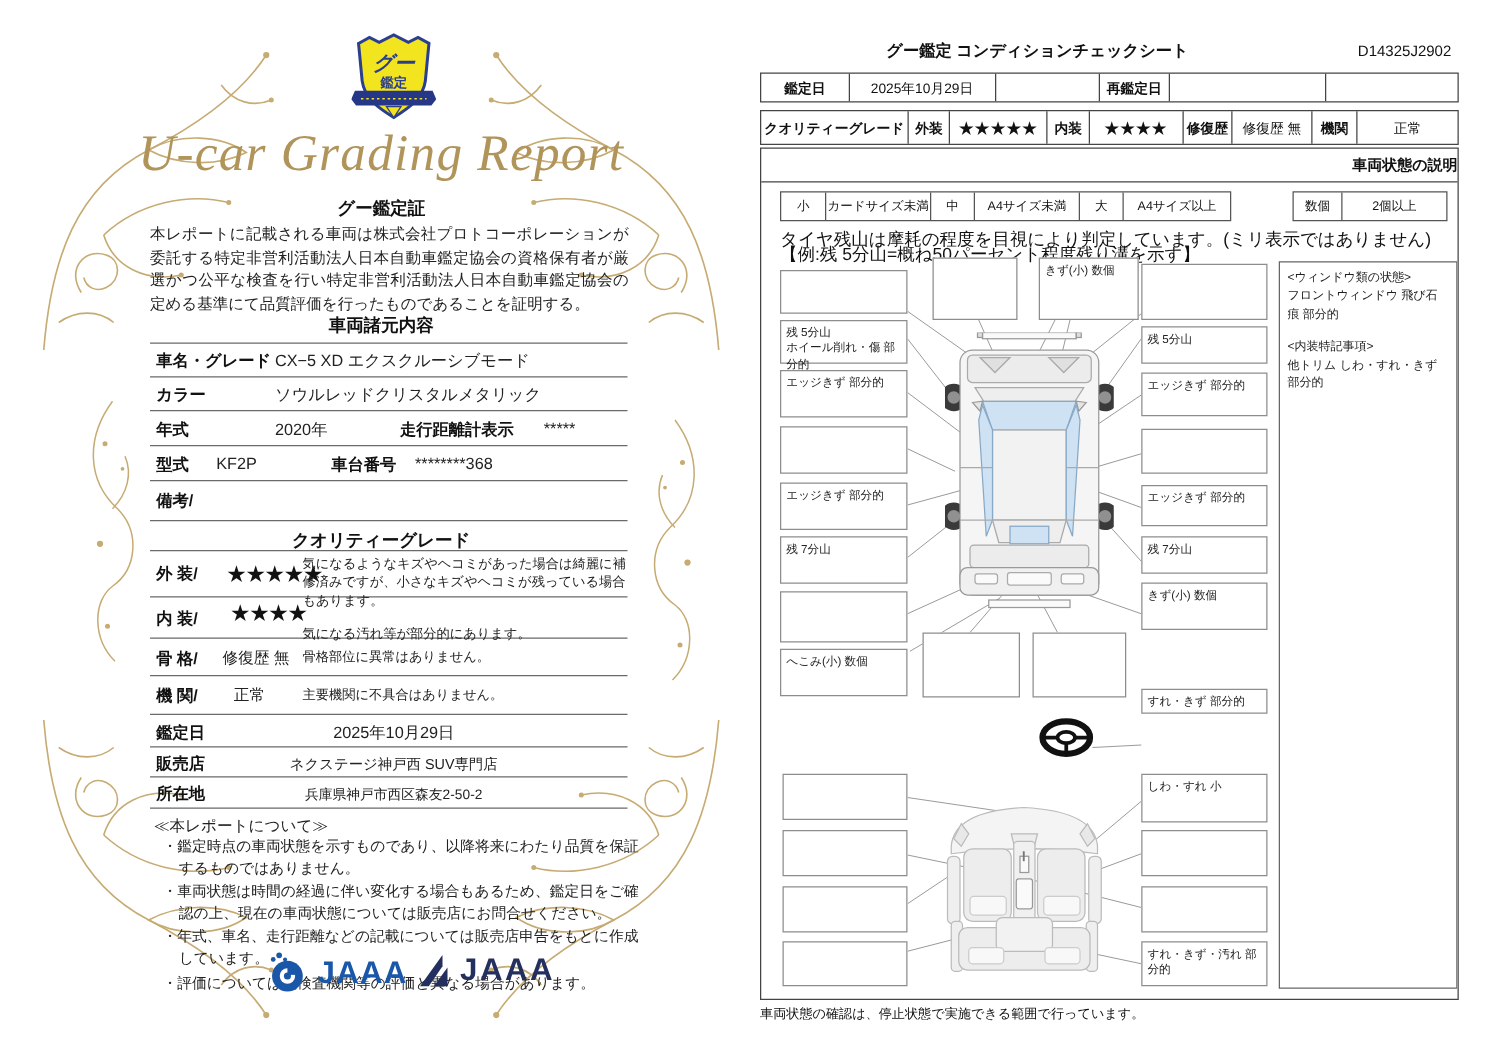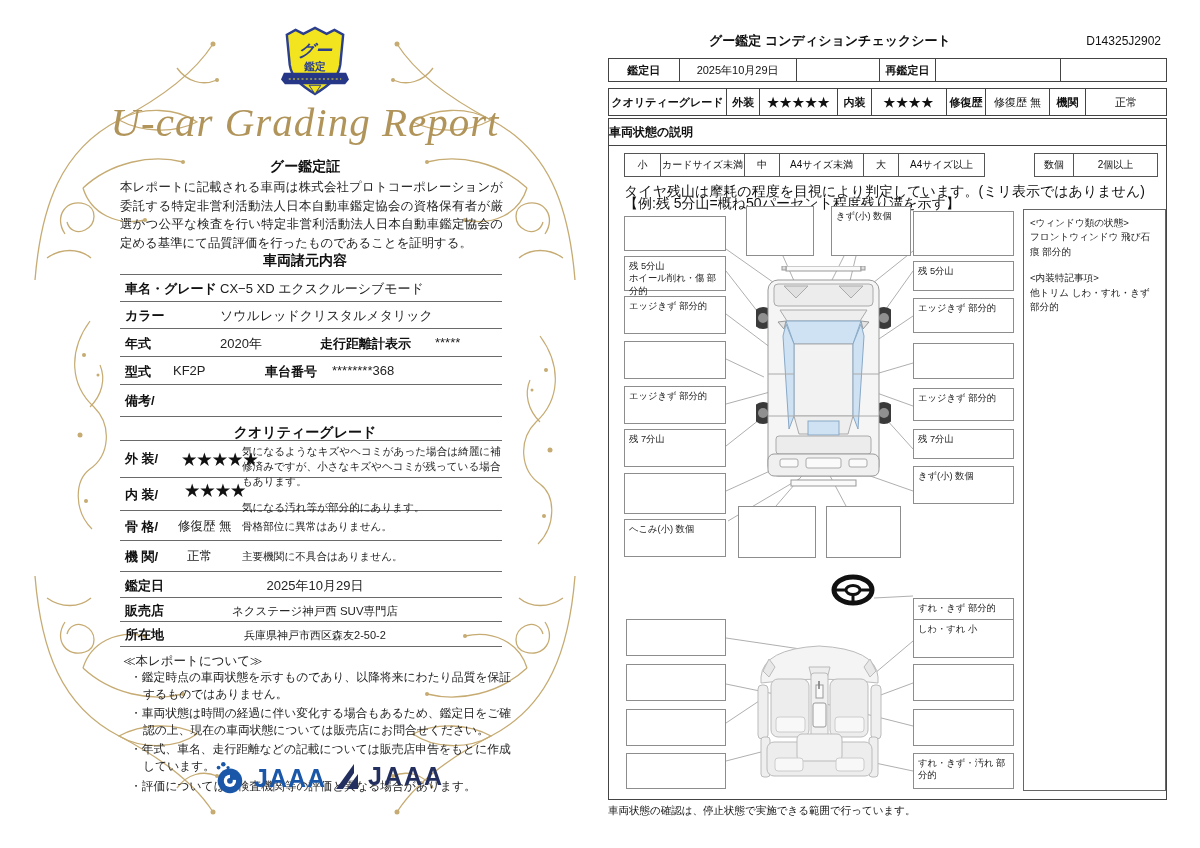--- a/index.html
+++ b/index.html
@@ -30,21 +30,21 @@
   .r-title{position:absolute;top:2px;left:0;width:460px;text-align:center;
        font-size:13px;font-weight:bold;color:#111;}
   .r-doc{position:absolute;top:4px;right:6px;font-size:12px;color:#111;}
   .t-row{position:absolute;left:8px;width:559px;display:flex;border:1.5px solid #444;box-sizing:border-box;background:#fff;}
   .t-cell{border-left:1px solid #444;display:flex;align-items:center;justify-content:center;
        font-size:11px;color:#111;box-sizing:border-box;overflow:hidden;}
   .t-cell:first-child{border-left:none;}
   .t-bold{font-weight:bold;}
   .stars-s{font-size:13px;letter-spacing:1px;font-weight:bold;}
   .bigbox{position:absolute;left:8px;top:88px;width:559px;height:682px;border:1.5px solid #444;box-sizing:border-box;background:#fff;}
-  .bigbox-h{height:26px;line-height:26px;text-align:left;font-size:12px;font-weight:bold;border-bottom:1.5px solid #444;color:#111;}
+  .bigbox-h{height:26px;line-height:26px;text-align:right;font-size:12px;font-weight:bold;border-bottom:1.5px solid #444;color:#111;}
   .legend{position:absolute;display:flex;border:1px solid #555;box-sizing:border-box;height:24px;background:#fff;}
   .legend>div{border-left:1px solid #555;display:flex;align-items:center;justify-content:center;font-size:10px;color:#111;box-sizing:border-box;}
   .legend>div:first-child{border-left:none;}
   .tirenote{position:absolute;font-size:14px;color:#111;font-weight:500;}
   .dbox{position:absolute;border:1px solid #8d8d8d;background:#fff;font-size:9.3px;line-height:1.32;
        padding:3px 4px;white-space:pre-line;color:#222;box-sizing:border-box;}
   .panel{position:absolute;border:1px solid #666;background:#fff;font-size:9.6px;line-height:1.5;
        padding:6px 6px;color:#222;box-sizing:border-box;}
   .panel .gap{height:12px;}
   .r-footer{position:absolute;left:8px;top:774px;font-size:10.5px;font-weight:500;color:#111;}
@@ -377,21 +377,21 @@
       <div class="gap"></div>
       <div>&lt;内装特記事項&gt;</div>
       <div>他トリム しわ・すれ・きず 部分的</div>
     </div>
 
     <div class="dbox" style="left:17px;top:500px;width:100px;height:37px"></div>
     <div class="dbox" style="left:17px;top:545px;width:100px;height:37px"></div>
     <div class="dbox" style="left:17px;top:590px;width:100px;height:37px"></div>
     <div class="dbox" style="left:17px;top:634px;width:100px;height:36px"></div>
 
-    <div class="dbox" style="left:304px;top:479px;width:101px;height:36px">すれ・きず 部分的</div>
+    <div class="dbox" style="left:304px;top:432px;width:101px;height:20px">すれ・きず 部分的</div>
     <div class="dbox" style="left:304px;top:500px;width:101px;height:39px">しわ・すれ 小</div>
     <div class="dbox" style="left:304px;top:545px;width:101px;height:37px"></div>
     <div class="dbox" style="left:304px;top:590px;width:101px;height:37px"></div>
     <div class="dbox" style="left:304px;top:634px;width:101px;height:36px">すれ・きず・汚れ 部分的</div>
   </div>
 
   <div class="r-footer">車両状態の確認は、停止状態で実施できる範囲で行っています。</div>
 </div>
 
 </body></html>

